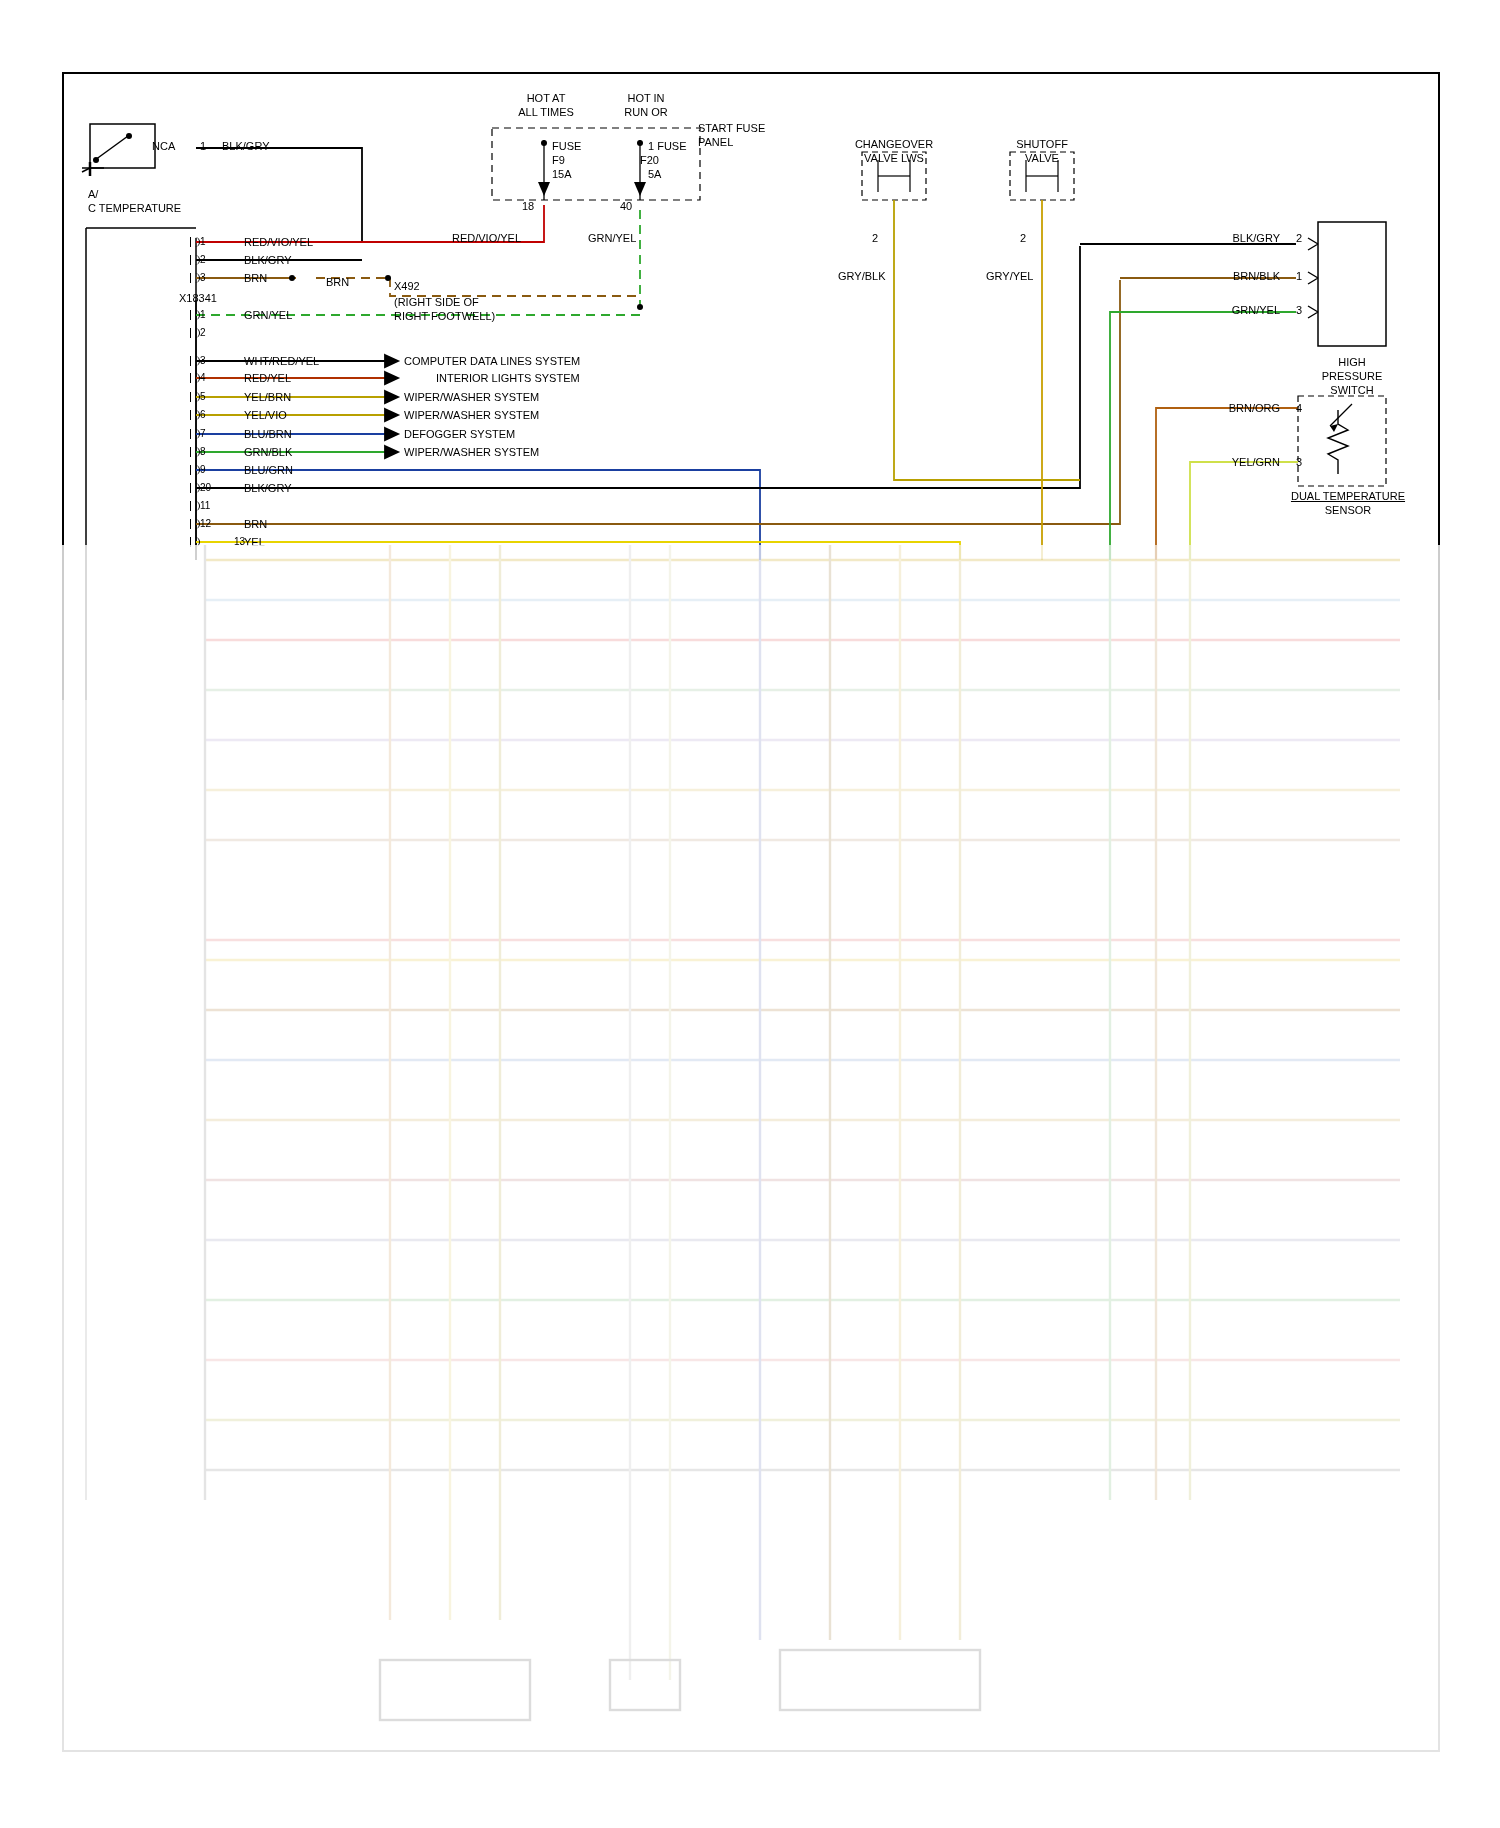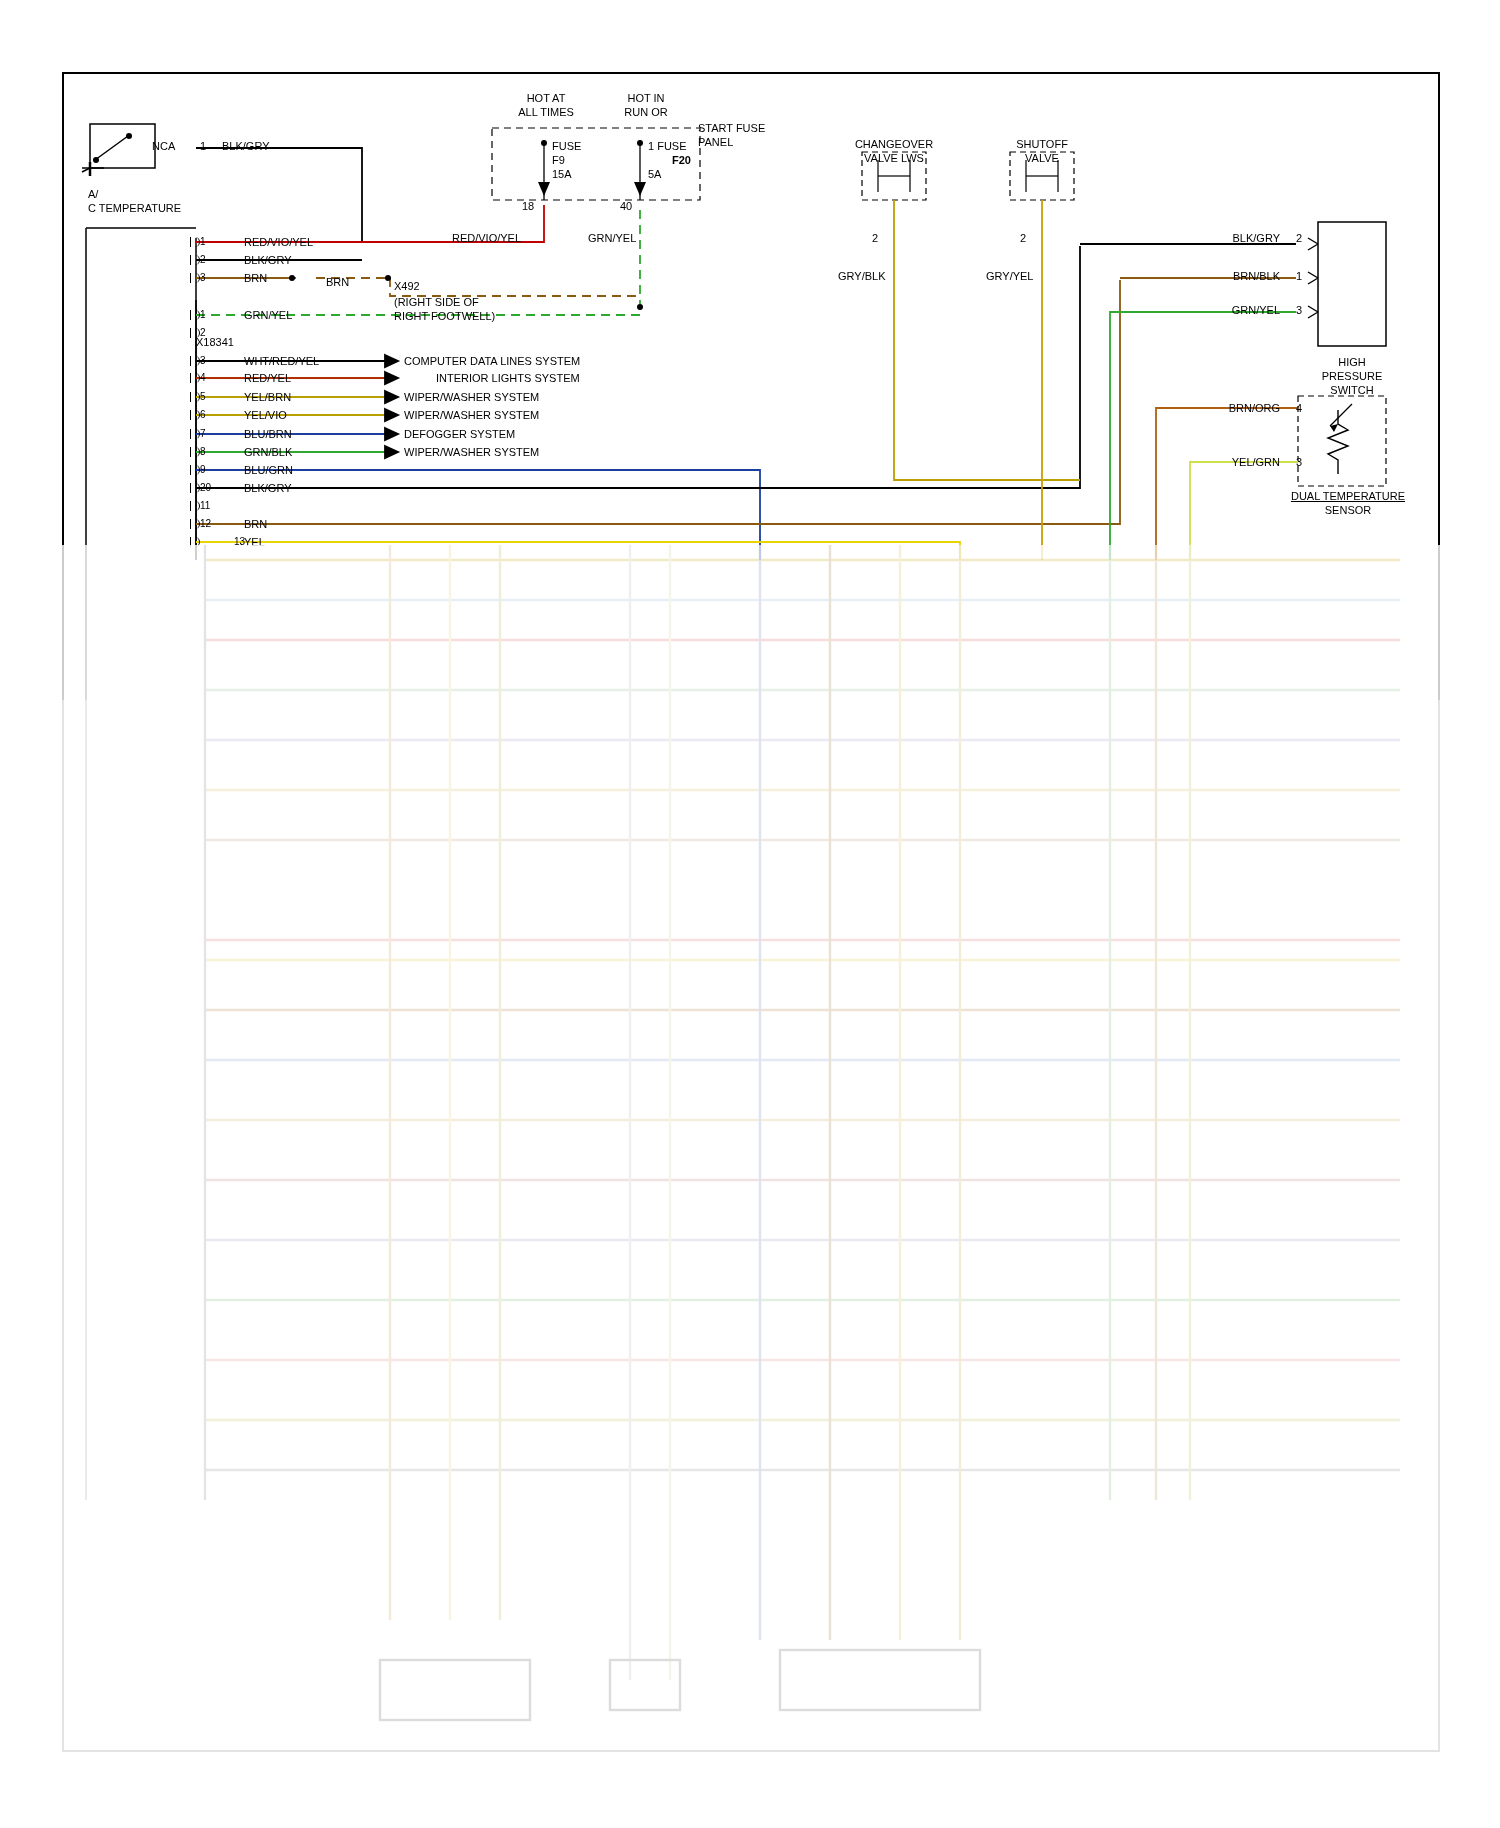--- a/index.html
+++ b/index.html
@@ -193,21 +193,21 @@
   <div class="lbl c" style="left:586px; top:106px; width:120px;">RUN OR</div>
 
   <div class="lbl" style="left:698px; top:122px;">START FUSE</div>
   <div class="lbl" style="left:698px; top:136px;">PANEL</div>
 
   <div class="lbl" style="left:552px; top:140px;">FUSE</div>
   <div class="lbl" style="left:552px; top:154px;">F9</div>
   <div class="lbl" style="left:552px; top:168px;">15A</div>
 
   <div class="lbl" style="left:648px; top:140px;">1 FUSE</div>
-  <div class="lbl" style="left:672px; top:154px;font-weight:bold;">F20</div>
+  <div class="lbl" style="left:640px; top:154px;">F20</div>
   <div class="lbl" style="left:648px; top:168px;">5A</div>
 
   <div class="lbl" style="left:522px; top:200px;">18</div>
   <div class="lbl" style="left:620px; top:200px;">40</div>
 
   <div class="lbl" style="left:452px; top:232px;">RED/VIO/YEL</div>
   <div class="lbl" style="left:588px; top:232px;">GRN/YEL</div>
 
   <div class="lbl c" style="left:834px; top:138px; width:120px;">CHANGEOVER</div>
   <div class="lbl c" style="left:834px; top:152px; width:120px;">VALVE LWS</div>
@@ -238,21 +238,21 @@
   <div class="lbl c" style="left:1248px; top:490px; width:200px;text-decoration:underline;">DUAL TEMPERATURE</div>
   <div class="lbl c" style="left:1248px; top:504px; width:200px;">SENSOR</div>
 
   <div class="dot" style="left:289px; top:275px;"></div>
   <div class="dot" style="left:385px; top:275px;"></div>
   <div class="dot" style="left:637px; top:304px;"></div>
   <div class="lbl" style="left:326px; top:276px;">BRN</div>
   <div class="lbl" style="left:394px; top:280px;">X492</div>
   <div class="lbl" style="left:394px; top:296px;">(RIGHT SIDE OF</div>
   <div class="lbl" style="left:394px; top:310px;">RIGHT FOOTWELL)</div>
-  <div class="lbl" style="left:196px; top:292px;margin-top:44px;">X18341</div>
+  <div class="lbl" style="left:179px; top:292px;">X18341</div>
 
   <div id="pin-rows">
       <div class="lbl pin-num" style="left: 200px; top: 236px;">1</div>
       <div class="lbl" style="left: 244px; top: 236px;">RED/VIO/YEL</div>
       <div style="position: absolute; left: 190px; top: 237px; width: 8px; height: 10px; border-left: 1.5px solid rgb(0, 0, 0); border-top-right-radius: 6px; border-bottom-right-radius: 6px; border-right: 1.5px solid rgb(0, 0, 0);"></div>
       <div class="lbl pin-num" style="left: 200px; top: 254px;">2</div>
       <div class="lbl" style="left: 244px; top: 254px;">BLK/GRY</div>
       <div style="position: absolute; left: 190px; top: 255px; width: 8px; height: 10px; border-left: 1.5px solid rgb(0, 0, 0); border-top-right-radius: 6px; border-bottom-right-radius: 6px; border-right: 1.5px solid rgb(0, 0, 0);"></div>
       <div class="lbl pin-num" style="left: 200px; top: 272px;">3</div>
       <div class="lbl" style="left: 244px; top: 272px;">BRN</div>

